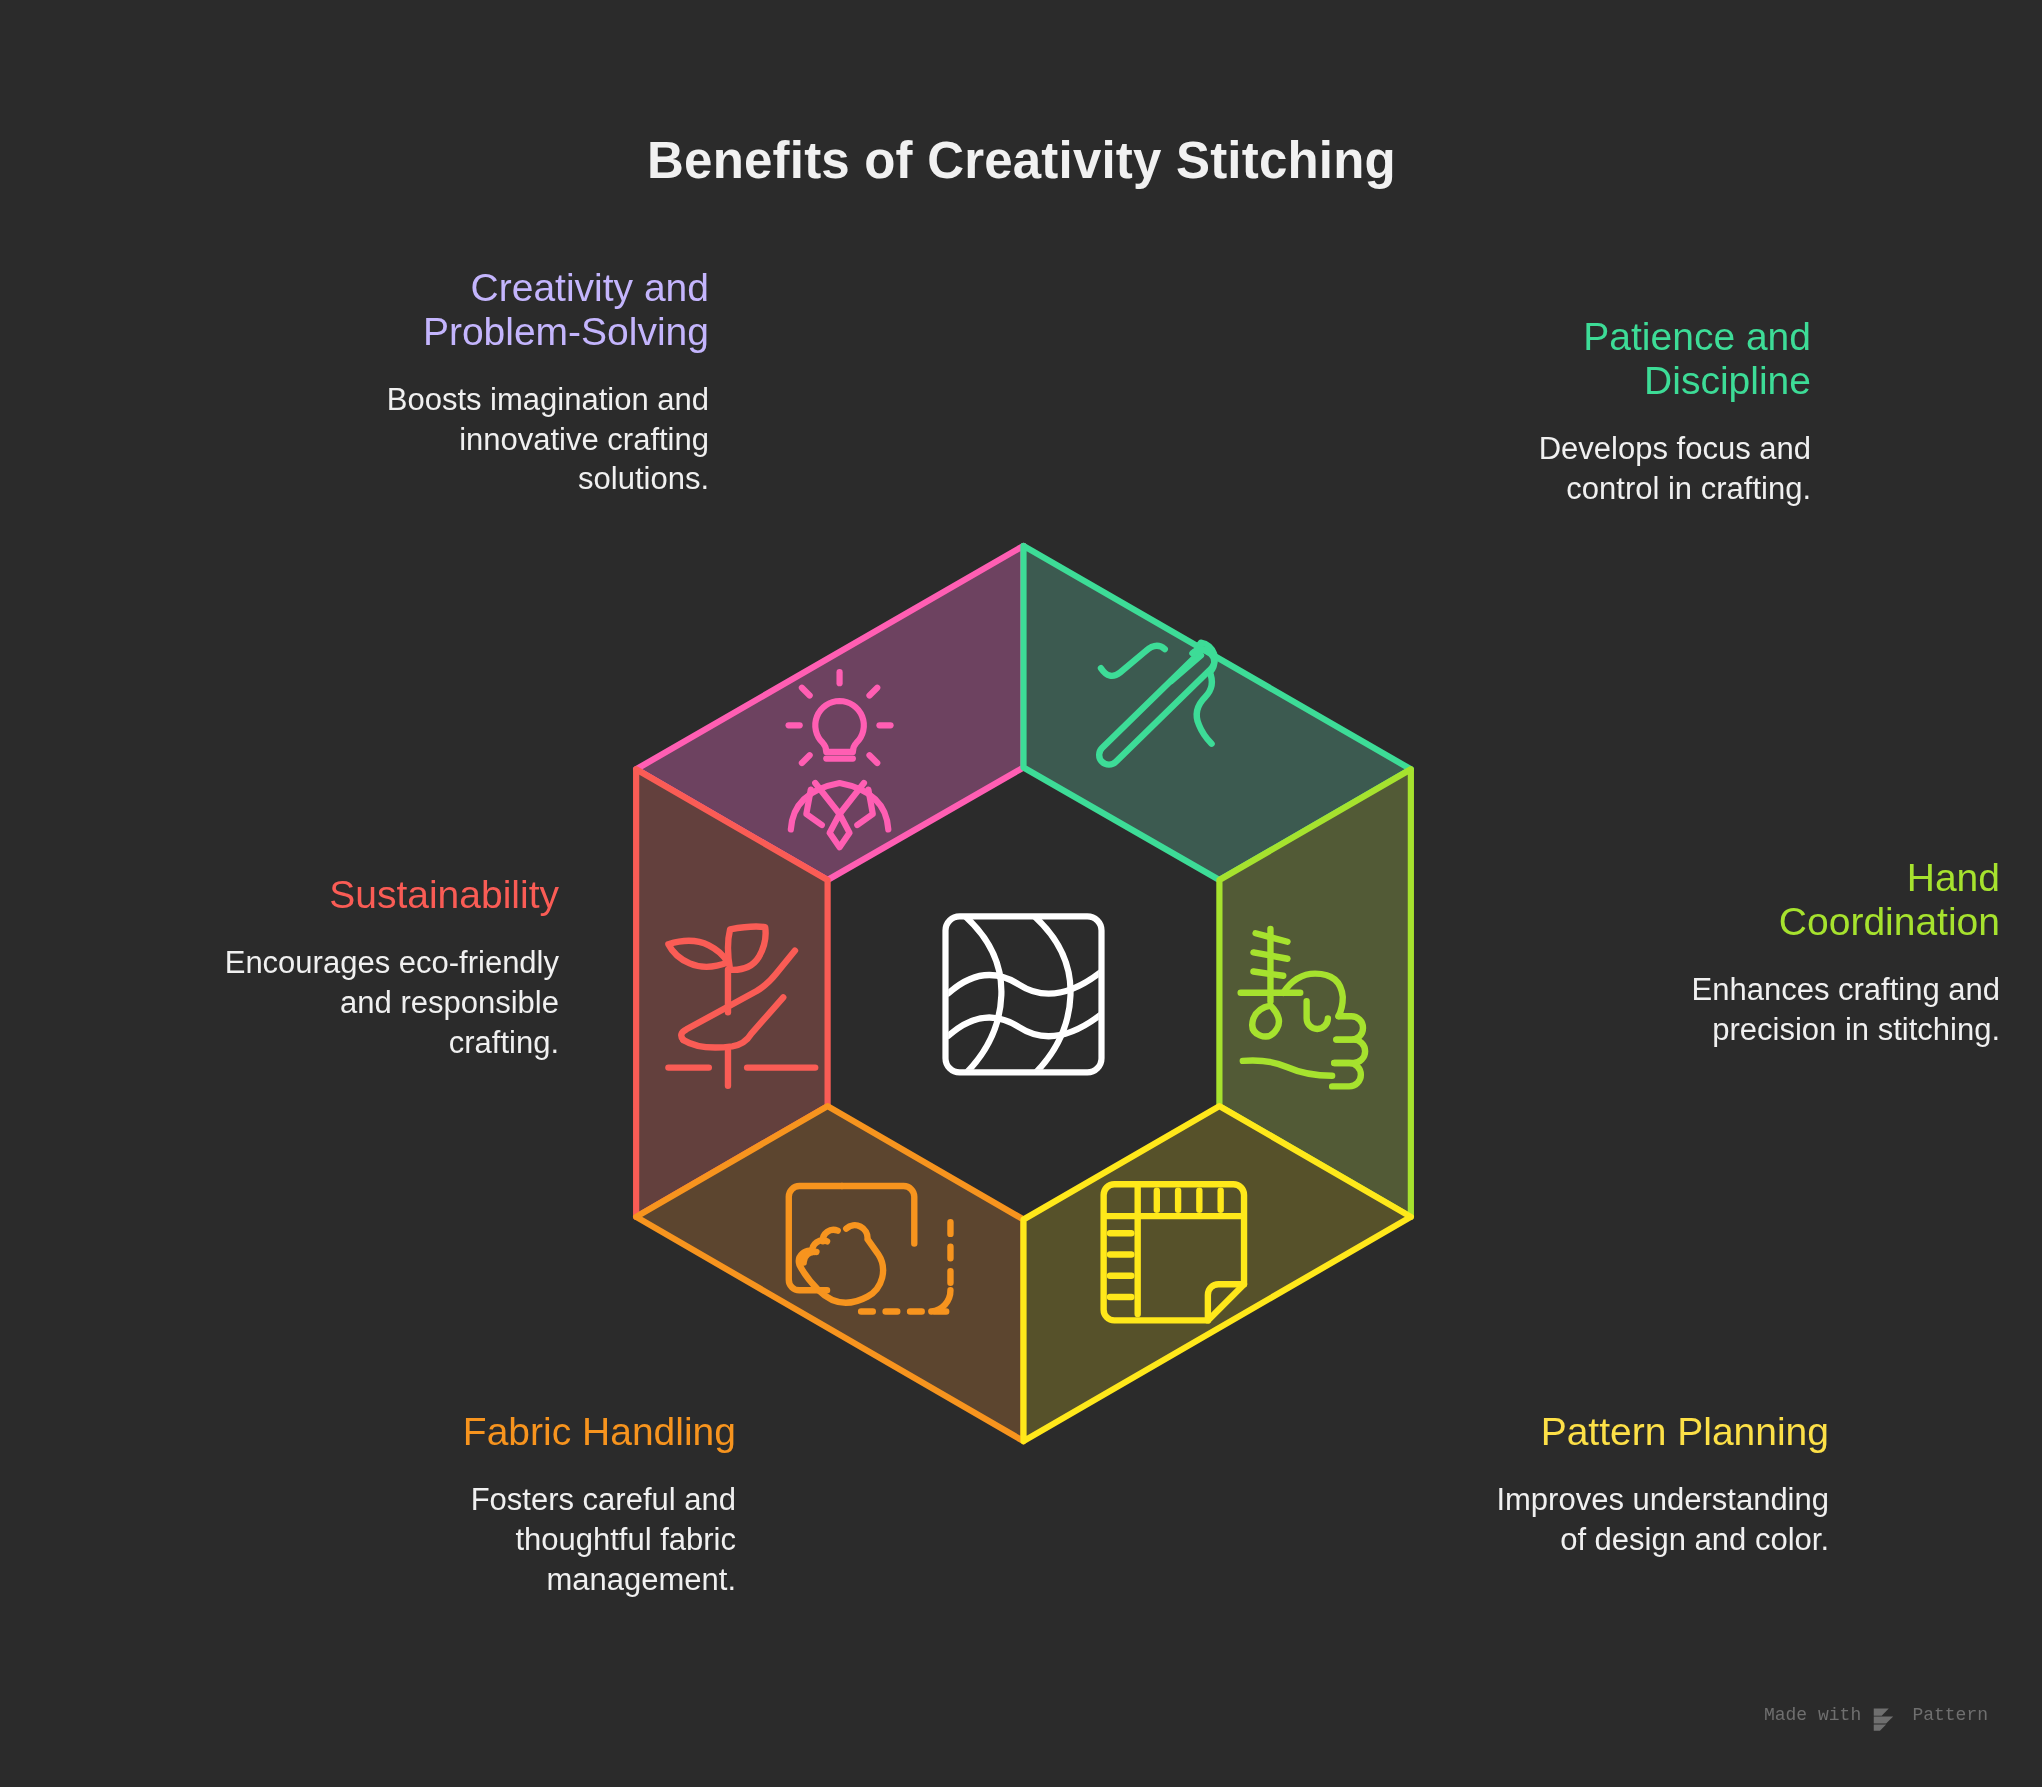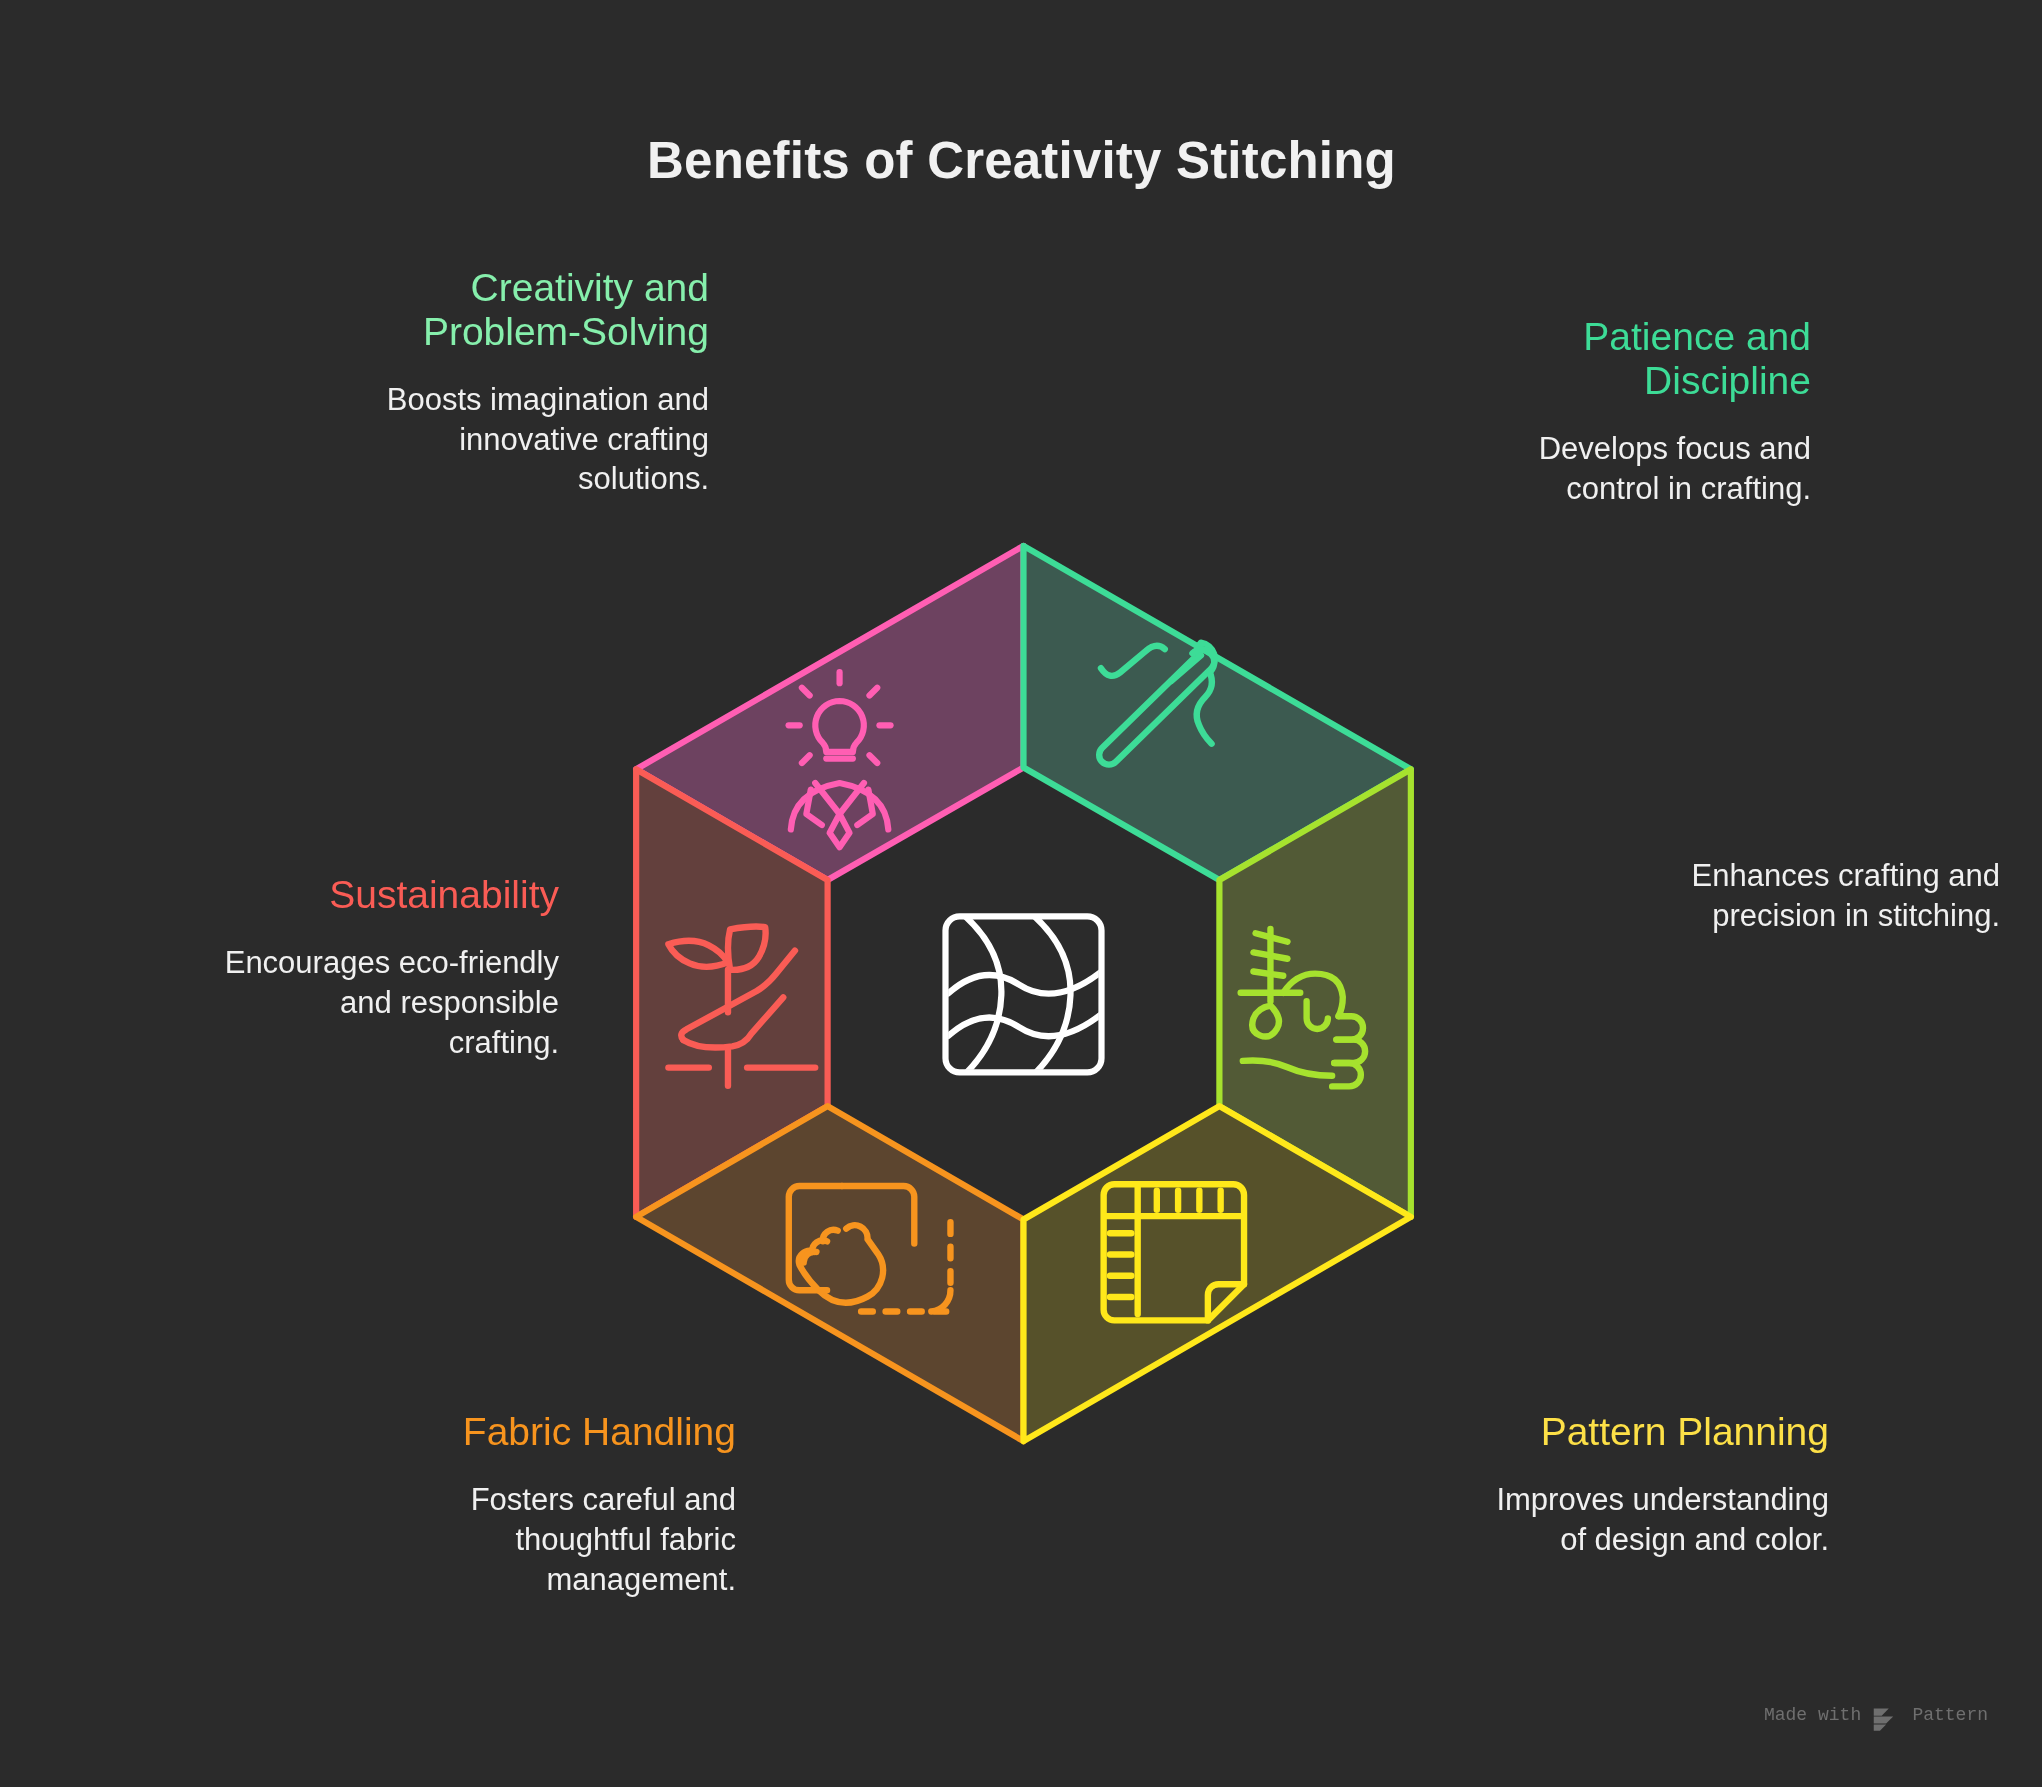--- a/index.html
+++ b/index.html
@@ -207,21 +207,21 @@
           <path d="M6 90 q40 -36 80 -10 q40 26 92 -14"></path>
           <path d="M6 138 q40 -36 80 -10 q40 26 92 -14"></path>
           <path d="M22 0 q46 40 44 92 q-2 52 -44 92"></path>
           <path d="M100 0 q46 40 44 92 q-2 52 -44 92"></path>
         </g>
       </g>
     </svg>
   </div>
 
   <div class="callout align-right" id="callout-creativity">
-    <div class="c-title" style="color:#86efac">Creativity and
+    <div class="c-title" style="color:#c4b5fd">Creativity and
 Problem-Solving</div>
     <div class="c-desc">Boosts imagination and
 innovative crafting
 solutions.</div>
   </div>
 
   <div class="callout align-left" id="callout-patience">
     <div class="c-title" style="color:#3ddc97">Patience and
 Discipline</div>
     <div class="c-desc">Develops focus and
@@ -229,20 +229,22 @@
   </div>
 
   <div class="callout align-right" id="callout-sustainability">
     <div class="c-title" style="color:#fa5c55">Sustainability</div>
     <div class="c-desc">Encourages eco-friendly
 and responsible
 crafting.</div>
   </div>
 
   <div class="callout align-left" id="callout-hand">
+    <div class="c-title" style="color:#a6e22e">Hand
+Coordination</div>
     <div class="c-desc">Enhances crafting and
 precision in stitching.</div>
   </div>
 
   <div class="callout align-right" id="callout-fabric">
     <div class="c-title" style="color:#f7941e">Fabric Handling</div>
     <div class="c-desc">Fosters careful and
 thoughtful fabric
 management.</div>
   </div>

